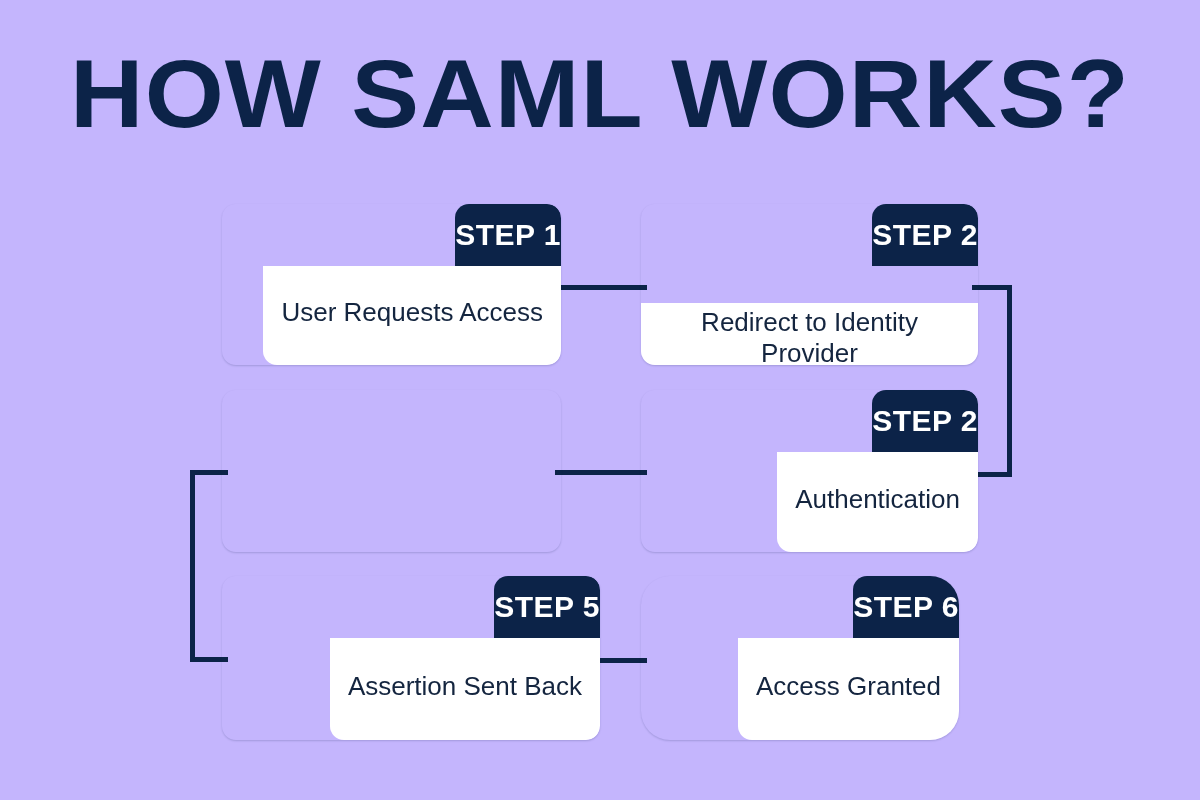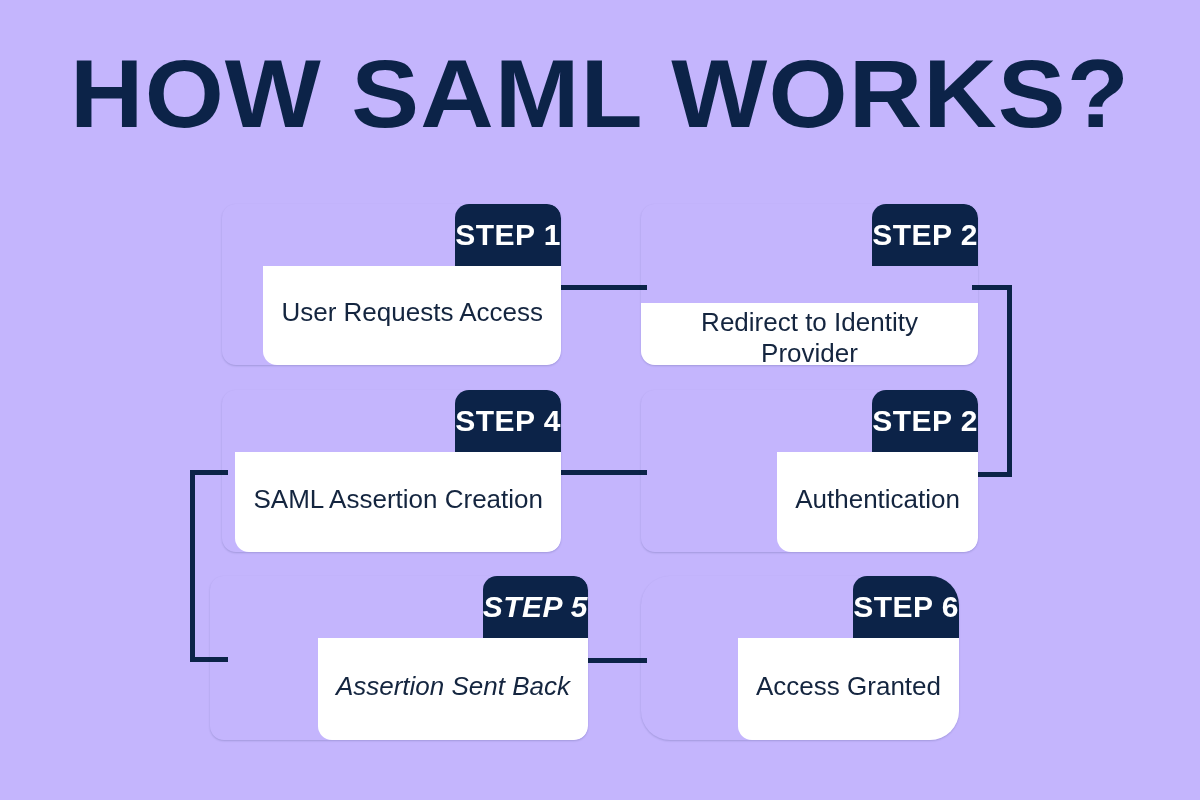--- a/index.html
+++ b/index.html
@@ -84,21 +84,21 @@
     padding: 4px 18px 10px 18px;
     box-sizing: border-box;
     border-radius: 0 0 14px 14px;
   }
 
   
   #card-step-1 { left: 222px; top: 204px; width: 339px; height: 161px; }
   #card-step-2 { left: 641px; top: 204px; width: 337px; height: 161px; gap: 37px; }
   #card-step-4 { left: 222px; top: 390px; width: 339px; height: 162px; }
   #card-step-3 { left: 641px; top: 390px; width: 337px; height: 162px; }
-  #card-step-5 { left: 210px; top: 576px; width: 378px; height: 164px; font-style: italic; }
+  #card-step-5 { left: 222px; top: 576px; width: 378px; height: 164px; }
   #card-step-6 { left: 641px; top: 576px; width: 318px; height: 164px; border-radius: 29px; }
 
   
   #conn-1-2        { left: 555px;  top: 285px; width: 92px;  height: 5px; }
   #conn-2-3-h-top  { left: 972px;  top: 285px; width: 40px;  height: 5px; }
   #conn-2-3-v      { left: 1007px; top: 285px; width: 5px;   height: 192px; }
   #conn-2-3-h-bot  { left: 972px;  top: 472px; width: 40px;  height: 5px; }
   #conn-3-4        { left: 555px;  top: 470px; width: 92px;  height: 5px; }
   #conn-4-5-h-top  { left: 190px;  top: 470px; width: 38px;  height: 5px; }
   #conn-4-5-v      { left: 190px;  top: 470px; width: 5px;   height: 192px; }
@@ -130,22 +130,20 @@
     <div class="card-header">STEP 1</div>
     <div class="card-body">User Requests Access</div>
   </div>
 
   <div class="card" id="card-step-2">
     <div class="card-header">STEP 2</div>
     <div class="card-body">Redirect to Identity Provider</div>
   </div>
 
   <div class="card" id="card-step-4">
-    <div class="card-header">STEP 4</div>
-    <div class="card-body">SAML Assertion Creation</div>
   </div>
 
   <div class="card" id="card-step-3">
     <div class="card-header">STEP 2</div>
     <div class="card-body">Authentication</div>
   </div>
 
   <div class="card" id="card-step-5">
     <div class="card-header">STEP 5</div>
     <div class="card-body">Assertion Sent Back</div>

